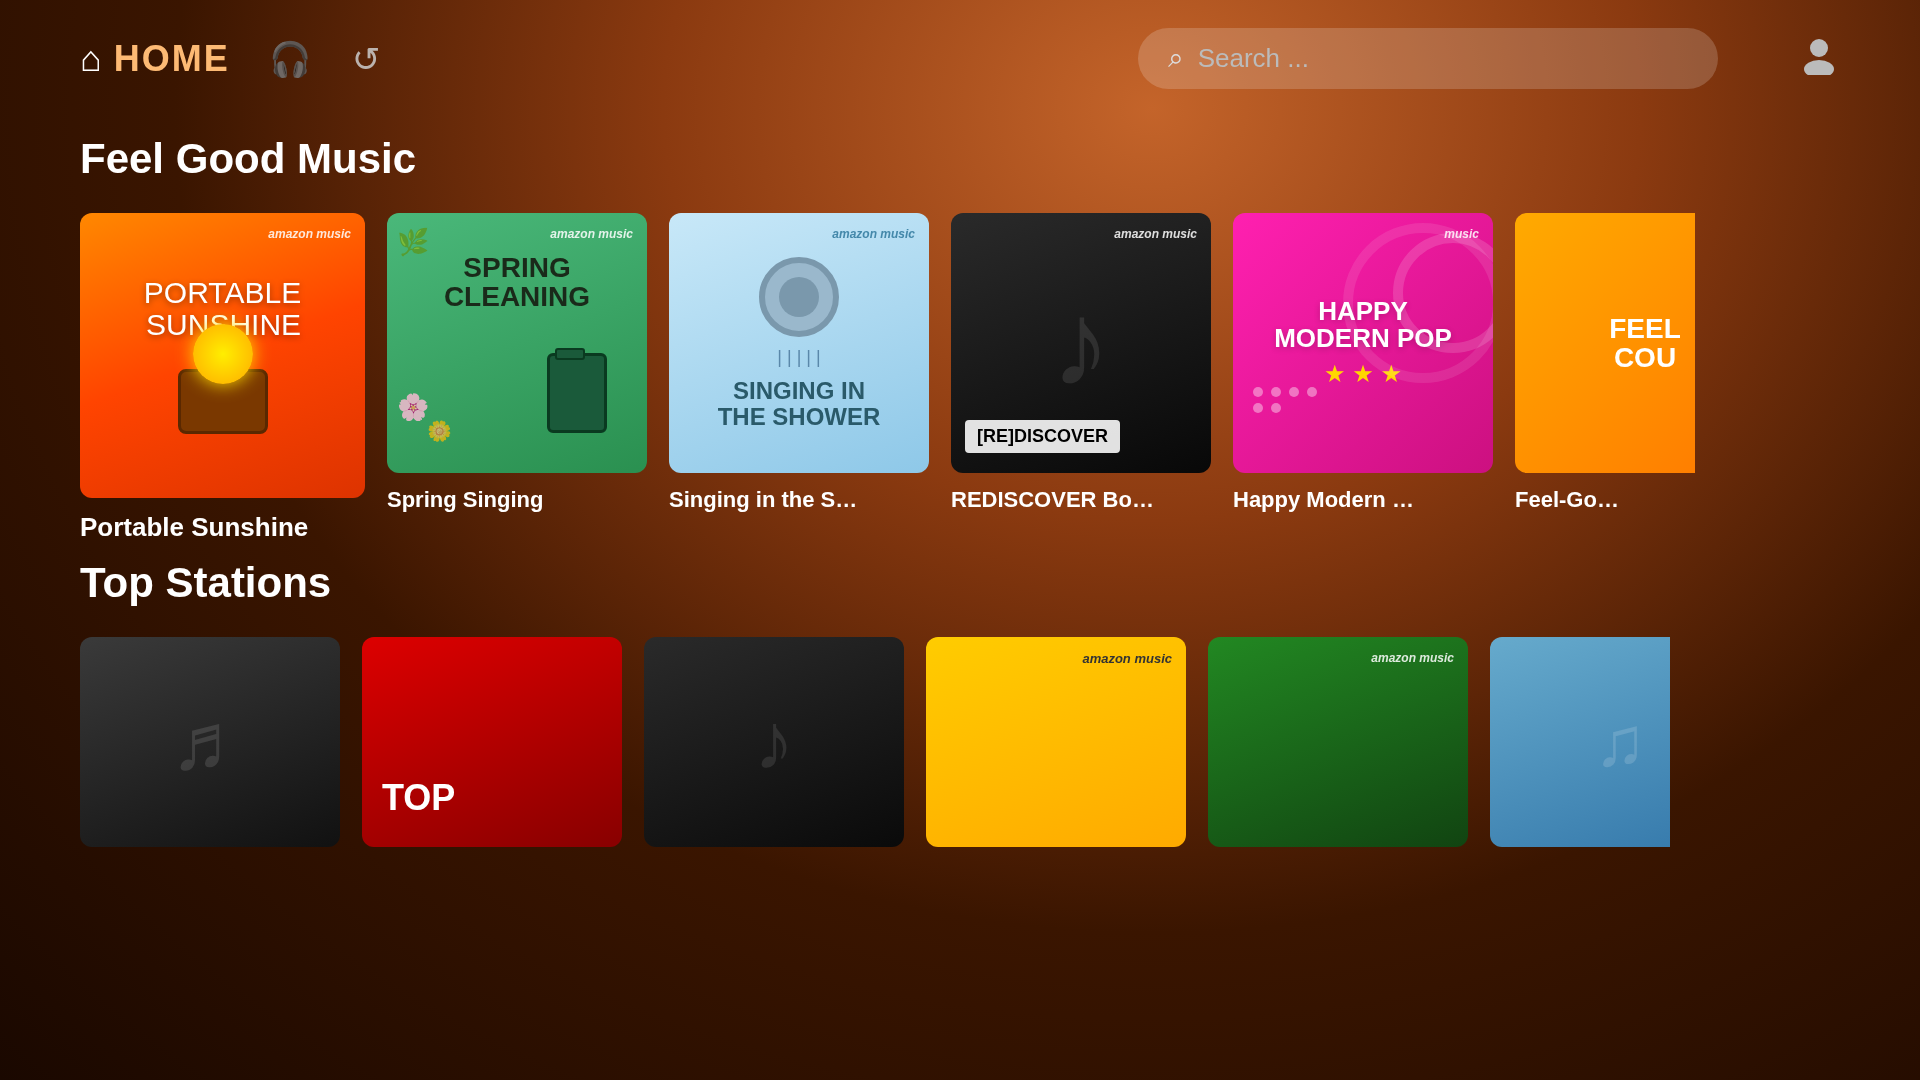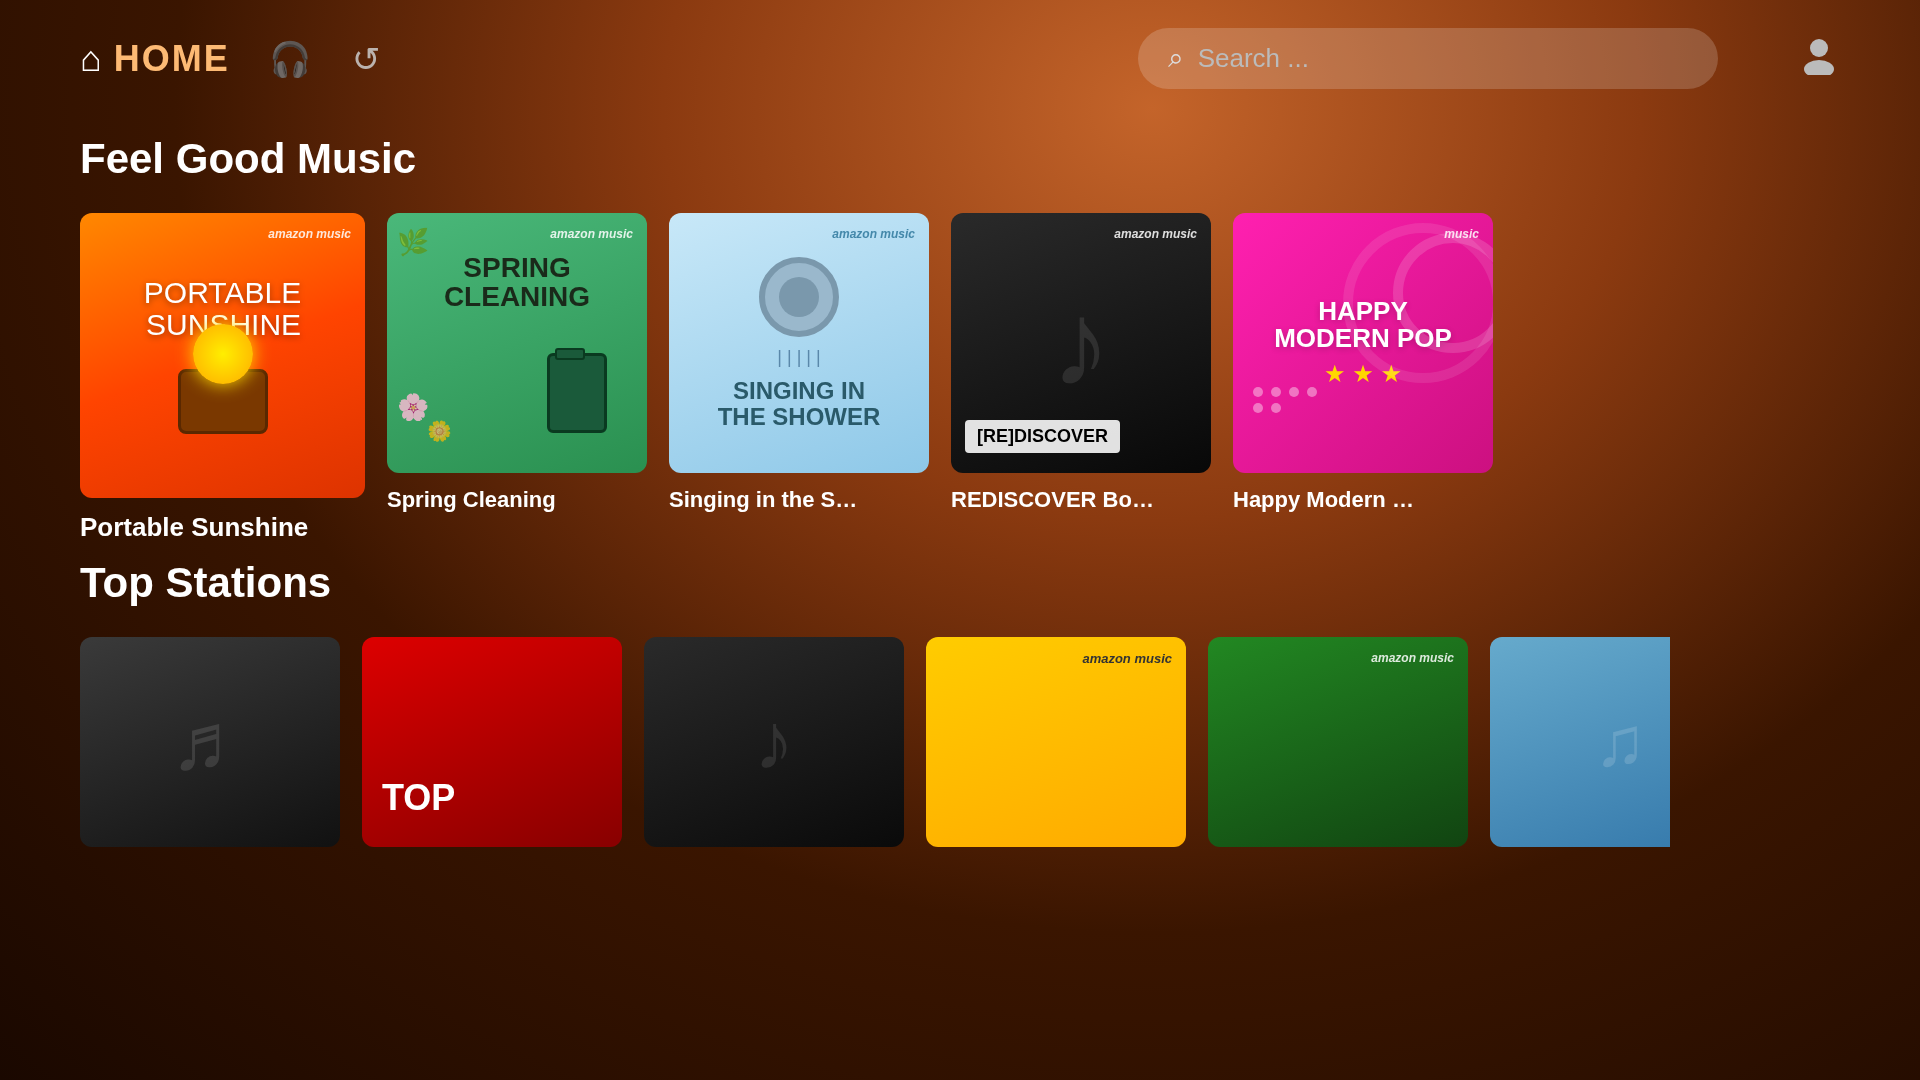--- a/index.html
+++ b/index.html
@@ -254,21 +254,21 @@
             <div style="position:absolute;top:14px;left:10px;font-size:26px;opacity:0.8;">🌿</div>
             <div style="position:absolute;bottom:50px;left:10px;font-size:26px;opacity:0.8;">🌸</div>
             <div style="position:absolute;bottom:30px;left:40px;font-size:20px;opacity:0.7;">🌼</div>
 
             <div style="width:60px;height:80px;background:#1a5a3a;border-radius:6px;position:absolute;right:40px;bottom:40px;border:3px solid #0a3a20;">
               <div style="width:30px;height:12px;background:#1a5a3a;border:2px solid #0a3a20;border-radius:3px;position:absolute;top:-8px;left:5px;"></div>
             </div>
             <div style="font-size:28px;font-weight:900;color:#1a2a1a;text-align:center;line-height:1.05;text-transform:uppercase;position:absolute;top:40px;left:16px;right:16px;text-shadow:none;">SPRING<br>CLEANING</div>
           </div>
         </div>
-        <div class="card-label">Spring Cleaning</div>
+        <div class="card-label">Spring Singing</div>
       </div>
 
       <div class="card">
         <div class="card-img" style="width:260px;height:260px;">
           <div style="position:absolute;inset:0;background:linear-gradient(160deg,#c8e8f8 0%,#8ec8e8 100%);display:flex;flex-direction:column;align-items:center;justify-content:center;gap:10px;">
             <span class="amz-badge" style="color:#4488aa;">amazon music</span>
 
             <div style="width:80px;height:80px;background:#9ab8cc;border-radius:50%;border:6px solid #7a98ac;display:flex;align-items:center;justify-content:center;">
               <div style="width:40px;height:40px;background:#7a98ac;border-radius:50%;"></div>
             </div>
@@ -309,20 +309,28 @@
               <div style="width:10px;height:10px;background:rgba(255,255,255,0.4);border-radius:50%;"></div>
               <div style="width:10px;height:10px;background:rgba(255,255,255,0.4);border-radius:50%;"></div>
             </div>
             <div style="font-size:26px;font-weight:900;color:#fff;text-align:center;line-height:1.05;text-transform:uppercase;text-shadow:0 2px 6px rgba(0,0,0,0.2);">HAPPY<br>MODERN POP</div>
             <div style="font-size:24px;color:#ffd700;">★ ★ ★</div>
           </div>
         </div>
         <div class="card-label">Happy Modern …</div>
       </div>
 
+      <div class="card" style="width:180px;overflow:hidden;">
+        <div class="card-img" style="width:260px;height:260px;">
+          <div style="position:absolute;inset:0;background:linear-gradient(135deg,#ffaa00 0%,#ff7700 100%);display:flex;flex-direction:column;align-items:center;justify-content:center;padding:16px;">
+            <div style="font-size:28px;font-weight:900;color:#fff;text-align:center;line-height:1.05;text-transform:uppercase;">FEEL<br>COU</div>
+          </div>
+        </div>
+        <div class="card-label">Feel-Go…</div>
+      </div>
 
     </div>
   </section>
 
   <section class="section section-stations">
     <h2 class="section-title">Top Stations</h2>
     <div class="cards-row">
 
       <div class="card">
         <div class="station-card-img" style="width:260px;height:210px;background:linear-gradient(160deg,#3a3a3a 0%,#111 100%);">

